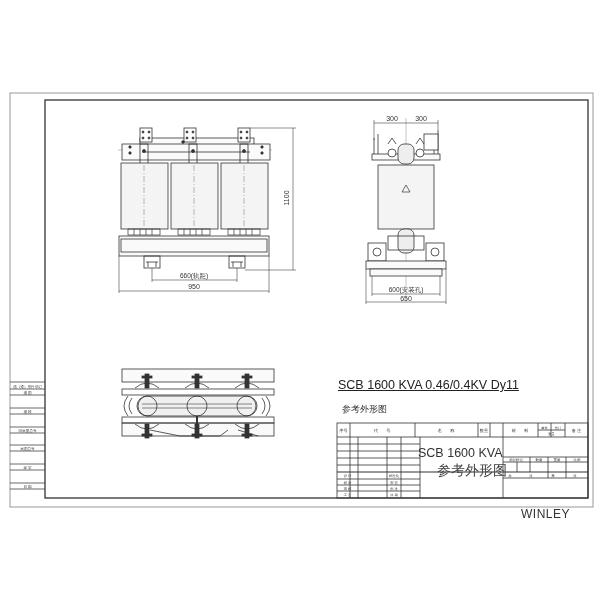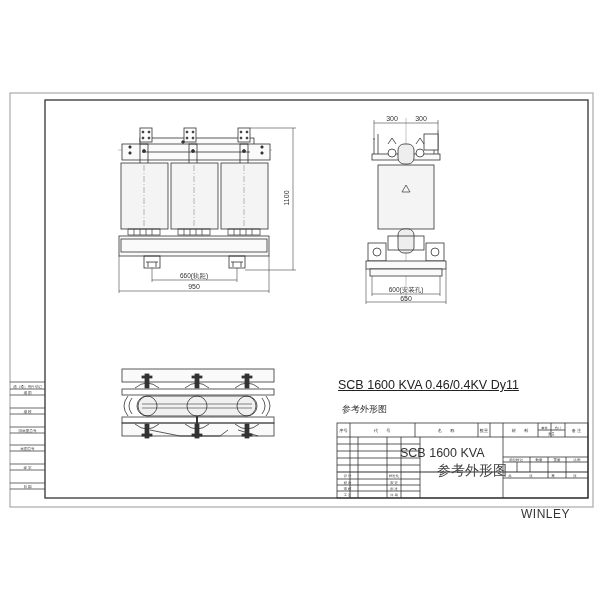--- a/index.html
+++ b/index.html
@@ -2,21 +2,21 @@
 <html><head>
 <meta charset="utf-8">
 <style>
   html, body { margin:0; padding:0; background:#ffffff; }
   body { width:600px; height:600px; position:relative; overflow:hidden; font-family:"Liberation Sans", sans-serif; }
   .abs { position:absolute; }
   svg text { font-family:"Liberation Sans", sans-serif; }
   .cn { font-family:"DejaVu Sans", sans-serif; }
   .title-main { position:absolute; left:338px; top:378px; font-size:12.5px; color:#222;text-decoration:underline; }
   .title-sub { position:absolute; left:342px; top:403px; font-size:9px; color:#333; }
-  .tb-name { position:absolute; left:400px; top:446px; font-size:12.5px; color:#333; }
+  .tb-name { position:absolute; left:418px; top:446px; font-size:12.5px; color:#333; }
   .tb-drawing { position:absolute; left:437px; top:462px; font-size:14px; color:#444; }
   .tb-company { position:absolute; left:521px; top:507px; font-size:12px; color:#333; letter-spacing:0.5px; }
 </style>
 </head>
 <body>
 
 <svg class="abs" style="left:0;top:0" width="600" height="600" viewBox="0 0 600 600">
 
   <rect x="10" y="93" width="583" height="414" fill="none" stroke="#999" stroke-width="1"></rect>
   <rect x="45" y="100" width="543" height="398" fill="none" stroke="#333" stroke-width="1.3"></rect>

